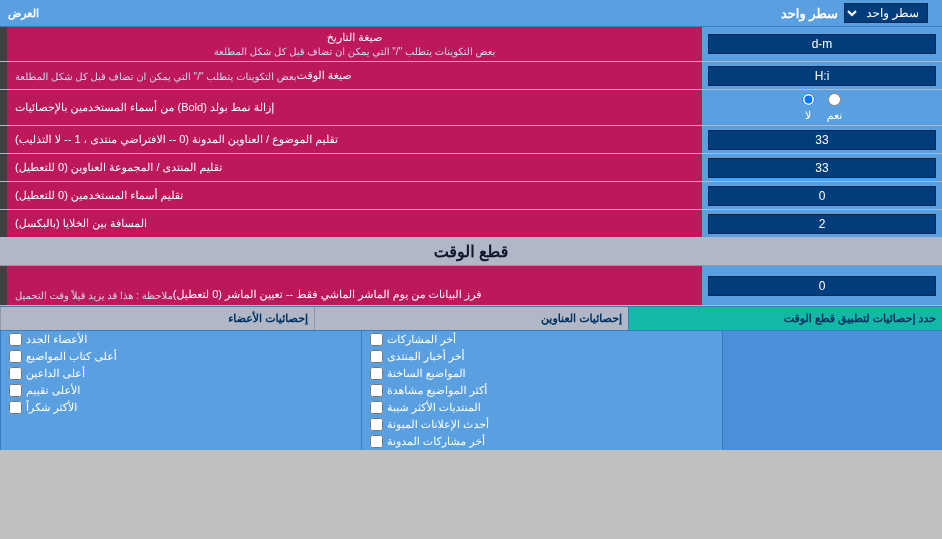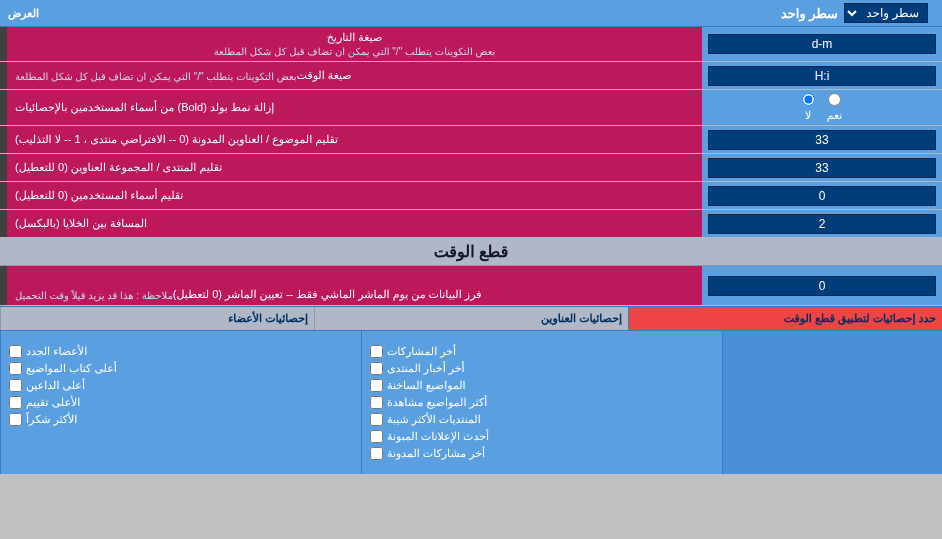--- a/index.html
+++ b/index.html
@@ -126,21 +126,21 @@
       border-left: 1px solid #9098a8;
       font-size: 11px;
       display: flex;
       align-items: center;
     }
     .bottom-content {
       display: flex;
     }
     .bottom-col {
       flex: 1;
-      padding: 12px 8px;
+      padding: 0 8px;
       border-left: 1px solid #3a7bbf;
     }
     .bottom-col:first-child {
       border-left: none;
     }
     .checkbox-item {
       display: flex;
       align-items: center;
       justify-content: flex-end;
       gap: 4px;
@@ -263,21 +263,21 @@
     </div>
     <div class="row-label" style="align-items:flex-end;justify-content:flex-end;">
       <span>فرز البيانات من يوم الماشر الماشي فقط -- تعيين الماشر (0 لتعطيل)</span>
       <small style="color:#cde; font-size:10px; margin-top:2px;">ملاحظة : هذا قد يزيد قيلاً وقت التحميل</small>
     </div>
   </div>
 
   <div class="bottom-area">
 
     <div class="bottom-header-row">
-      <div class="bottom-header-cell" style="width:220px; min-width:220px; background:#ef4444; border-left:1px solid #3a7bbf;">
+      <div class="bottom-header-cell" style="width:220px; min-width:220px; background:#14b8a6; border-left:1px solid #3a7bbf;">
         <span>حدد إحصائيات لتطبيق قطع الوقت</span>
       </div>
       <div class="bottom-header-cell">
         <span>إحصائيات العناوين</span>
       </div>
       <div class="bottom-header-cell">
         <span>إحصائيات الأعضاء</span>
       </div>
     </div>
 

